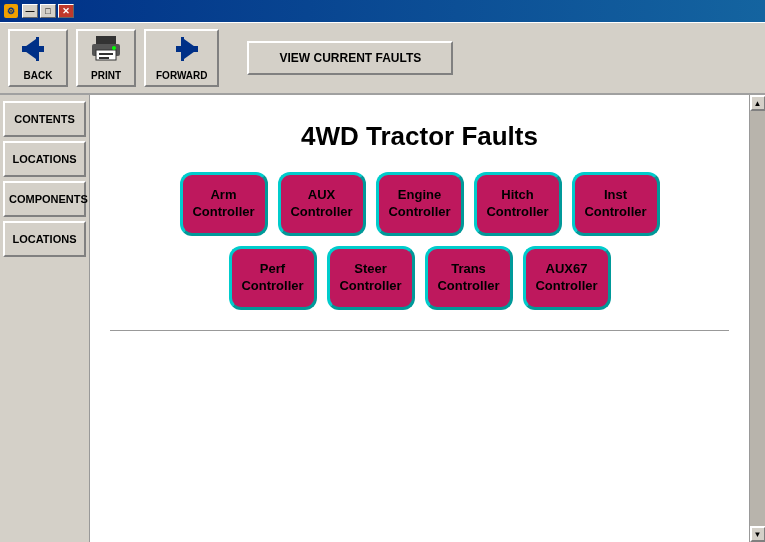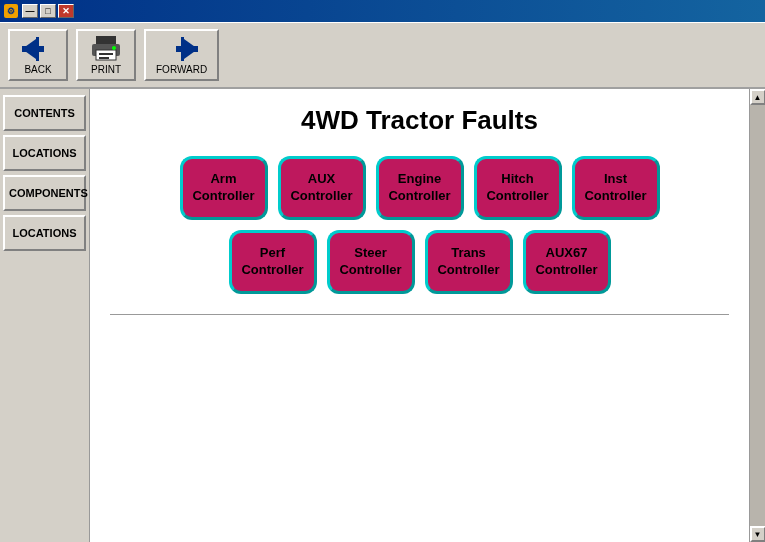--- a/index.html
+++ b/index.html
@@ -101,23 +101,23 @@
       width: 32px;
       height: 28px;
       display: flex;
       align-items: center;
       justify-content: center;
       font-size: 20px;
     }
 
     .btn-label {
       font-size: 10px;
-      font-weight: normal;
-      color: #000;
-      margin-top: 1px;
+      font-weight: bold;
+      color: #000;
+      margin-top: 7px;
     }
 
     .view-faults-btn {
       background: #d4d0c8;
       border: 2px solid;
       border-top-color: #fff;
       border-left-color: #fff;
       border-right-color: #808080;
       border-bottom-color: #808080;
       padding: 8px 30px;
@@ -170,21 +170,21 @@
       position: relative;
       padding: 10px 20px;
     }
 
     .page-title {
       text-align: center;
       font-size: 26px;
       font-weight: bold;
       color: #000;
       margin-bottom: 20px;
-      margin-top: 6px;
+      margin-top: 16px;
     }
 
     .controllers-grid {
       display: flex;
       flex-direction: column;
       align-items: center;
       gap: 10px;
     }
 
     .controllers-row {
@@ -297,20 +297,21 @@
       <div class="btn-icon">
         <svg width="32" height="24" viewBox="0 0 32 24">
           <rect x="10" y="9" width="22" height="6" fill="#003087"></rect>
           <polygon points="32,12 18,2 18,22" fill="#003087"></polygon>
           <rect x="15" y="0" width="3" height="24" fill="#003087"></rect>
         </svg>
       </div>
       <span class="btn-label">FORWARD</span>
     </button>
 
+    <button class="view-faults-btn">VIEW CURRENT FAULTS</button>
   </div>
 
   <div class="content-area">
 
     <div class="sidebar">
       <div class="sidebar-item">CONTENTS</div>
       <div class="sidebar-item">LOCATIONS</div>
       <div class="sidebar-item">COMPONENTS</div>
       <div class="sidebar-item">LOCATIONS</div>
     </div>

